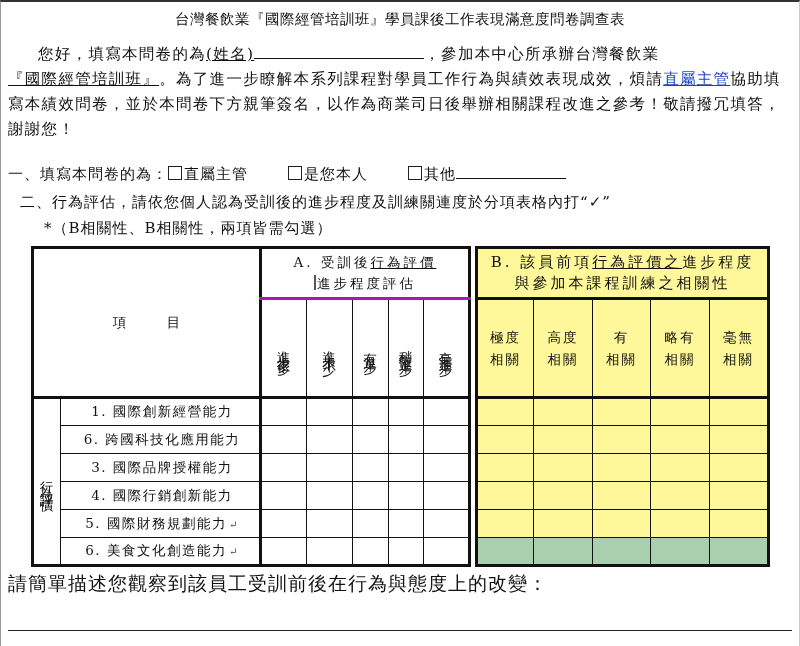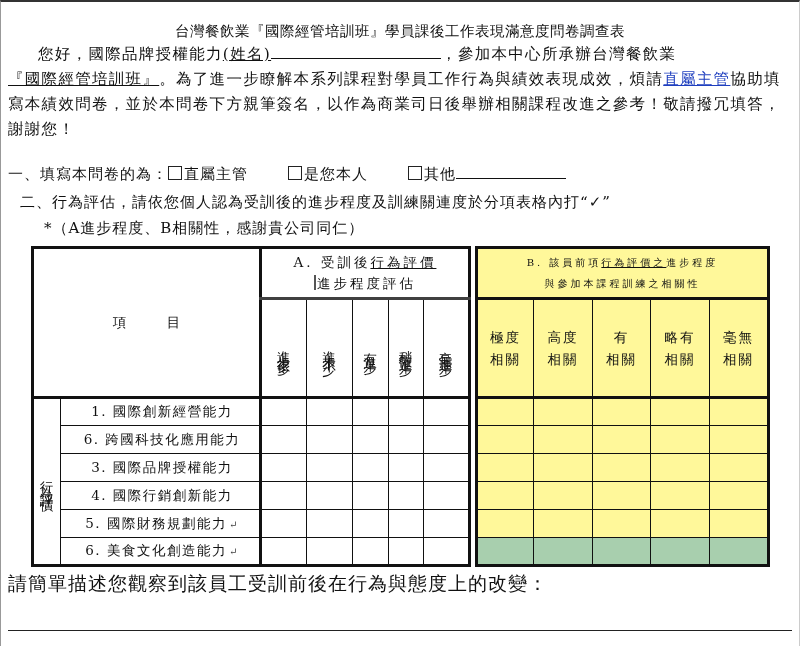--- a/index.html
+++ b/index.html
@@ -1,20 +1,20 @@
 <!DOCTYPE html>
 <html><head>
 <meta charset="utf-8">
 <style>
   html, body { margin:0; padding:0; }
   body { width:800px; height:646px; background:#fff; position:relative; overflow:hidden;
          font-family:"DejaVu Serif", "Liberation Serif", serif; color:#111; }
   .frame { position:absolute; left:0; top:0; width:798px; height:644px;
            border-top:2px solid #333; border-left:1px solid #999; border-right:1px solid #ccc; border-bottom:1px solid #ccc; }
-  .title { position:absolute; left:0; top:10px; width:800px; text-align:center; font-size:14.5px; letter-spacing:0.5px;margin-top:12px; }
+  .title { position:absolute; left:0; top:10px; width:800px; text-align:center; font-size:14.5px; letter-spacing:0.5px; }
   .para { position:absolute; left:8px; top:42px; width:780px; font-size:15.5px; line-height:25px; letter-spacing:1.3px; }
   .para .indent { display:inline-block; width:30px; }
   .u { text-decoration:underline; }
   .blank { display:inline-block; width:170px; border-bottom:1px solid #111; height:16px; vertical-align:baseline; }
   .link { color:#1f3fbf; text-decoration:underline; }
   .sec1 { position:absolute; left:8px; top:164px; font-size:15px; letter-spacing:1px; white-space:nowrap; }
   .cb { display:inline-block; width:12px; height:12px; border:1px solid #222; vertical-align:-1px; margin-right:2px; }
   .gap { display:inline-block; width:40px; }
   .other-line { display:inline-block; width:110px; border-bottom:1px solid #111; height:14px; }
   .sec2 { position:absolute; left:20px; top:193px; font-size:15px; letter-spacing:1px; white-space:nowrap; }
@@ -25,67 +25,67 @@
   .thick-l { border-left:3px solid #111 !important; }
   .thick-r { border-right:3px solid #111 !important; }
   .thick-t { border-top:3px solid #111 !important; }
   .thick-b { border-bottom:3px solid #111 !important; }
   .sep { width:4px; border-top:none !important; border-bottom:none !important; background:#fff; }
   .yellow { background:#fff89a; }
   .green { background:#a8cfae; }
   .vert { writing-mode:vertical-rl; text-orientation:upright; letter-spacing:4px; margin:auto; }
   .item { text-align:center; padding-left:4px !important; letter-spacing:1.5px; white-space:nowrap; }
   .hdr-a { font-size:13.5px; letter-spacing:3px; line-height:21px; }
-  .hdr-b { font-size:10px; letter-spacing:3px; line-height:21px;margin-left:16px; }
+  .hdr-b { font-size:15px; letter-spacing:3px; line-height:21px;margin-left:16px; }
   .b-col { font-size:13.5px; line-height:22px; letter-spacing:2px; }
   .cursor { display:inline-block; width:2px; height:15px; background:#555; vertical-align:-2px; margin-right:1px; }
   .ret { font-size:10px; color:#444; margin-left:2px; }
 
   .footer-q { position:absolute; left:8px; top:571px; font-size:19px; letter-spacing:1px; white-space:nowrap; }
   .footer-line { position:absolute; left:8px; top:630px; width:784px; border-top:1.5px solid #222; }
 </style>
 </head>
 <body>
 
 <div class="frame"></div>
 
 <div class="title">台灣餐飲業『國際經管培訓班』學員課後工作表現滿意度問卷調查表</div>
 
 <div class="para">
-  <span class="indent"></span><span>您好，國際品牌授權能力</span><span class="u">(姓名)</span><span class="blank"></span><span>，參加本中心所承辦台灣餐飲業</span><br>
+  <span class="indent"></span><span>您好，填寫本問卷的為</span><span class="u">(姓名)</span><span class="blank"></span><span>，參加本中心所承辦台灣餐飲業</span><br>
   <span class="u">『國際經管培訓班』</span><span>。為了進一步瞭解本系列課程對學員工作行為與績效表現成效，煩請</span><span class="link">直屬主管</span><span>協助填寫本績效問卷，並於本問卷下方親筆簽名，以作為商業司日後舉辦相關課程改進之參考！敬請撥冗填答，謝謝您！</span>
 </div>
 
 <div class="sec1">
   <span>一、填寫本問卷的為：</span><span class="cb"></span><span>直屬主管</span><span class="gap"></span><span class="cb"></span><span>是您本人</span><span class="gap"></span><span class="cb"></span><span>其他</span><span class="other-line"></span>
 </div>
 
 <div class="sec2">二、行為評估，請依您個人認為受訓後的進步程度及訓練關連度於分項表格內打“✓”</div>
-<div class="sec2b">*（A進步程度、B相關性，感謝貴公司同仁）</div>
+<div class="sec2b">*（B相關性、B相關性，兩項皆需勾選）</div>
 
 <table class="grid">
   <colgroup>
     <col style="width:28px">
       <col style="width:200px">
     <col style="width:46px">
       <col style="width:46px">
       <col style="width:36px">
       <col style="width:35px">
       <col style="width:46px">
     <col style="width:5px">
     <col style="width:57px">
       <col style="width:59px">
       <col style="width:58px">
       <col style="width:59px">
       <col style="width:59px">
   </colgroup>
   <tbody>
       <tr style="height:51px">
     <td colspan="2" rowspan="2" class="thick-l thick-t thick-b"><span>項　　　目</span></td>
-    <td colspan="5" class="thick-t thick-l thick-r hdr-a" style="border-bottom:3px solid #404040;">
+    <td colspan="5" class="thick-t thick-l thick-r hdr-a" style="border-bottom:3px solid #a21caf;">
       <span>A. 受訓後</span><span class="u">行為評價</span><br>
       <span class="cursor"></span><span>進步程度評估</span>
     </td>
     <td class="sep" rowspan="8"></td>
     <td colspan="5" class="yellow thick-t thick-l thick-r hdr-b" style="border-bottom:3px solid #111;">
       <span>B. 該員前項</span><span class="u">行為評價之</span><span>進步程度</span><br>
       <span>與參加本課程訓練之相關性</span>
     </td>
   </tr>
   <tr style="height:99px">

